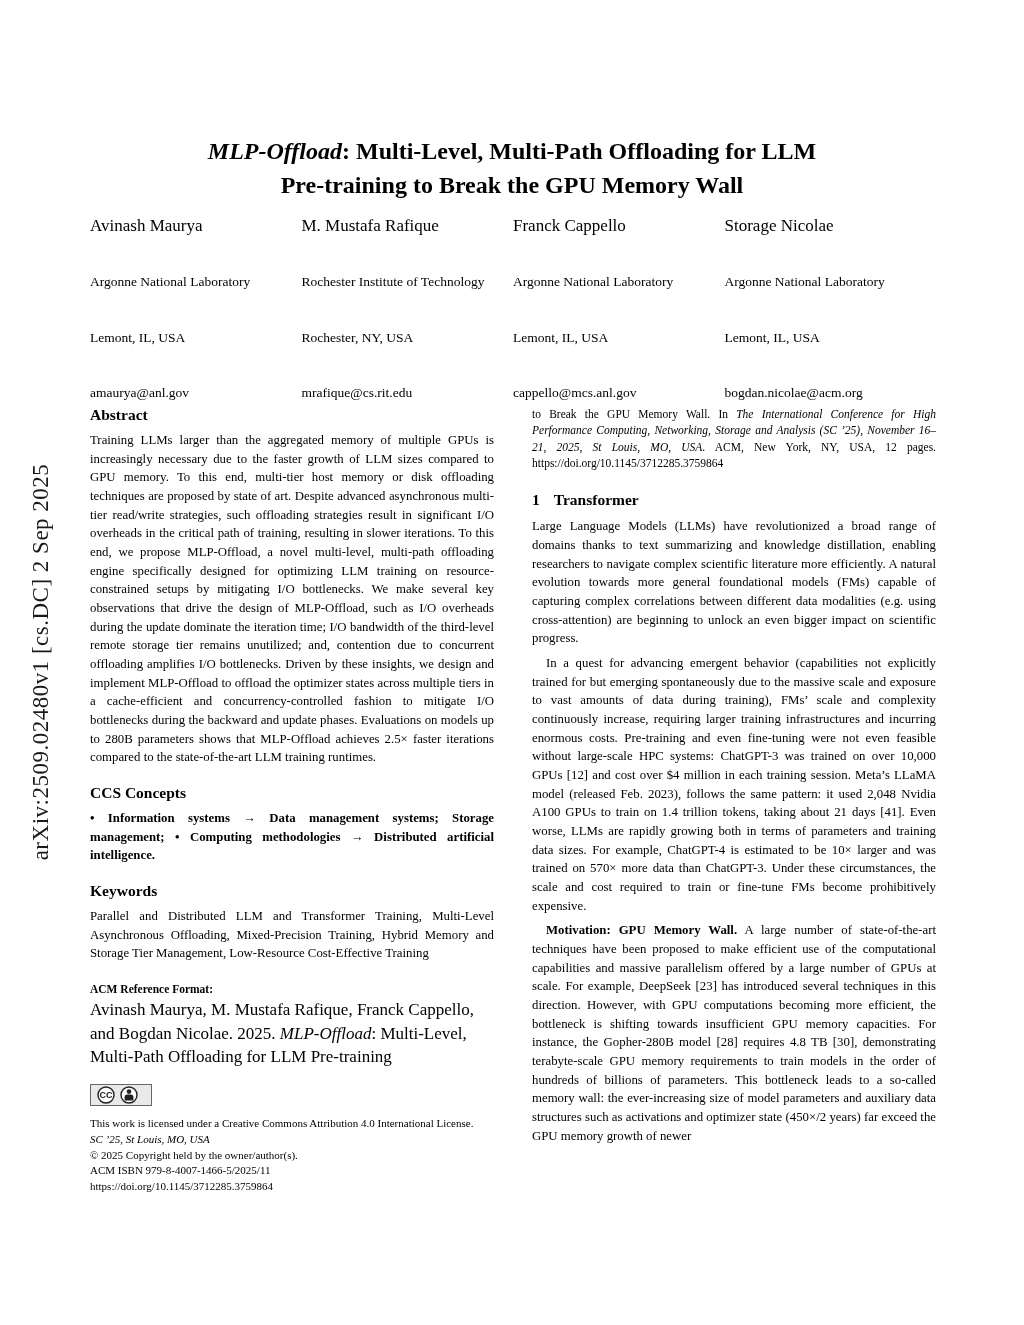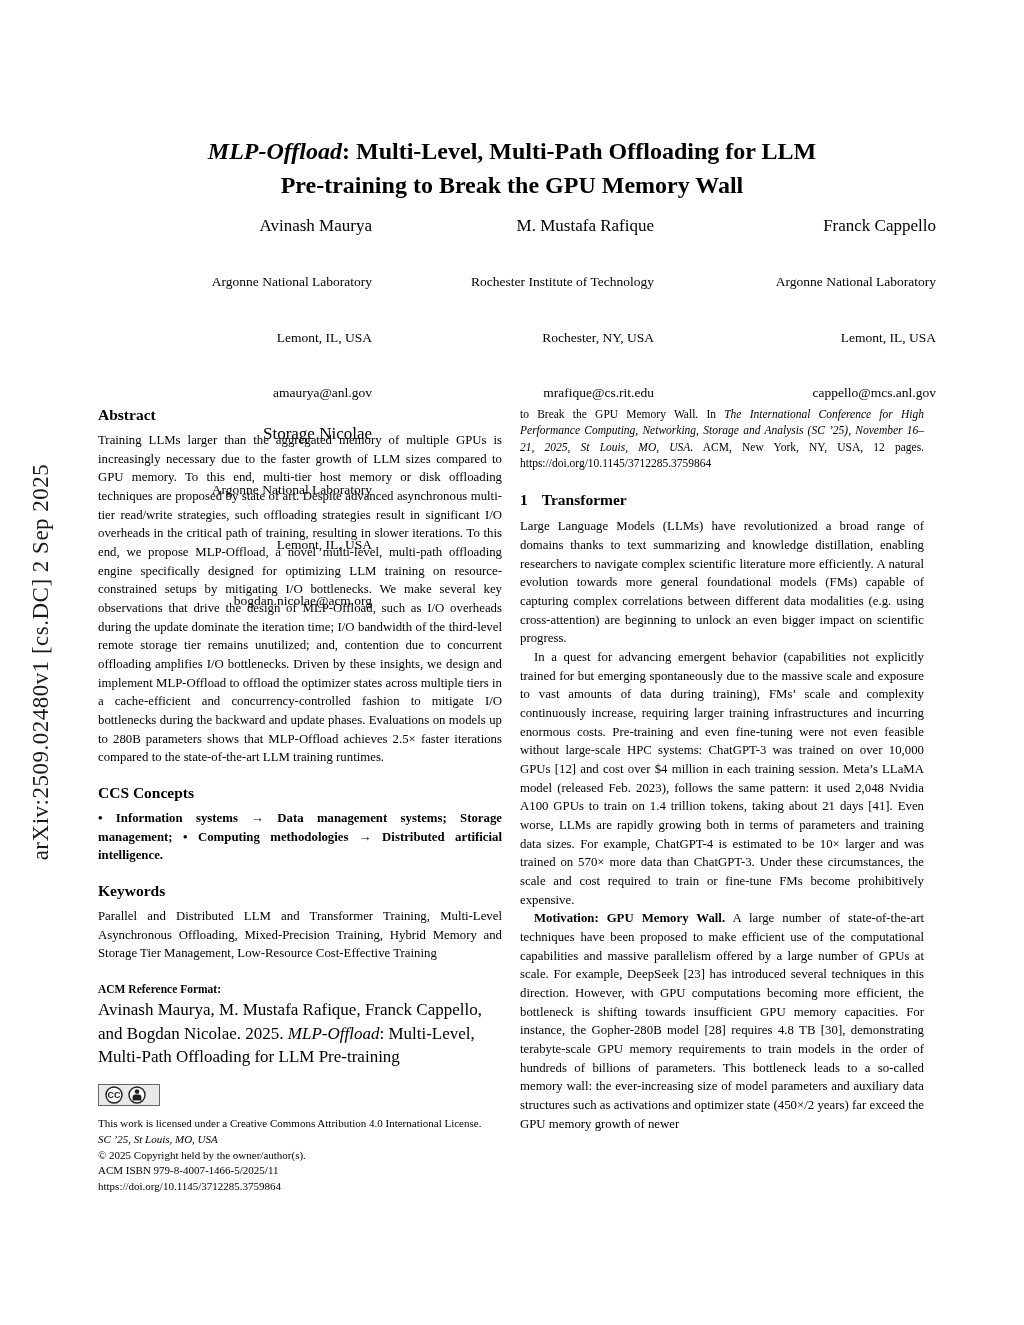--- a/index.html
+++ b/index.html
@@ -44,35 +44,35 @@
     line-height: 1.42;
   }
 
   
   .authors {
     position: absolute;
     top: 216px;
     left: 90px;
     width: 846px;
     display: grid;
-    grid-template-columns: 1fr 1fr 1fr;
+    grid-template-columns: 1fr 1fr 1fr 1fr;
     row-gap: 21px;
-    text-align: right;
+    text-align: left;
   }
   .author-name { font-size: 17px; margin-bottom: 5px; }
   .author-line { font-size: 13.5px; line-height: 1.45; margin-top: 36px; }
 
   
   .body-columns {
     position: absolute;
     top: 406px;
-    left: 98px;
+    left: 90px;
     width: 846px;
     display: flex;
-    gap: 18px;
+    gap: 38px;
   }
   .col { width: 404px; }
 
   .section-heading {
     font-size: 15.5px;
     font-weight: bold;
     margin: 17px 0 7px 0;
   }
   .section-heading.first { margin-top: 0; }
   .intro-heading {
@@ -81,21 +81,21 @@
     margin: 20px 0 8px 0;
   }
   .intro-heading .num { margin-right: 14px; }
 
   p.body {
     font-size: 12.8px;
     line-height: 1.46;
     text-align: justify;
   }
   p.body.indent { text-indent: 14px; }
-  p.body + p.body { margin-top: 0; }
+  p.body + p.body { margin-top: 6px; }
   .ccs-body { font-weight: bold; }
 
   .acm-ref { margin-top: 20px; }
   .acm-ref-h { font-size: 11.5px; font-weight: bold; margin-bottom: 3px; }
   .acm-ref-body { font-size: 17px; line-height: 1.38; text-align: left; }
 
   .license { margin-top: 16px; }
   .cc-badge { display: inline-block; margin-bottom: 6px; text-decoration: underline; }
   .lic-line { font-size: 11px; line-height: 1.42; }
 

